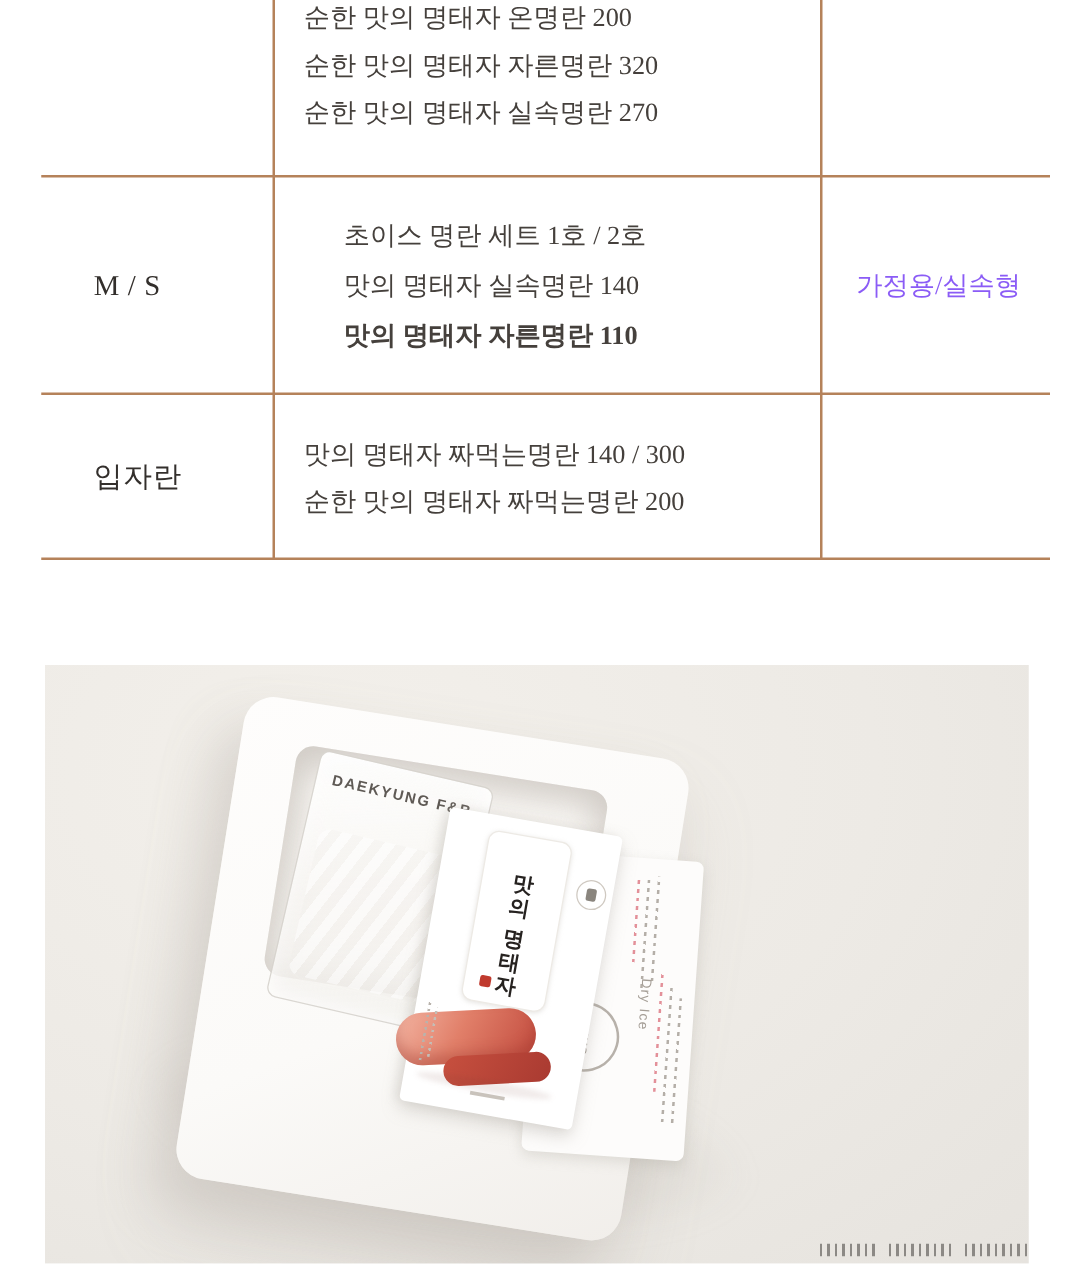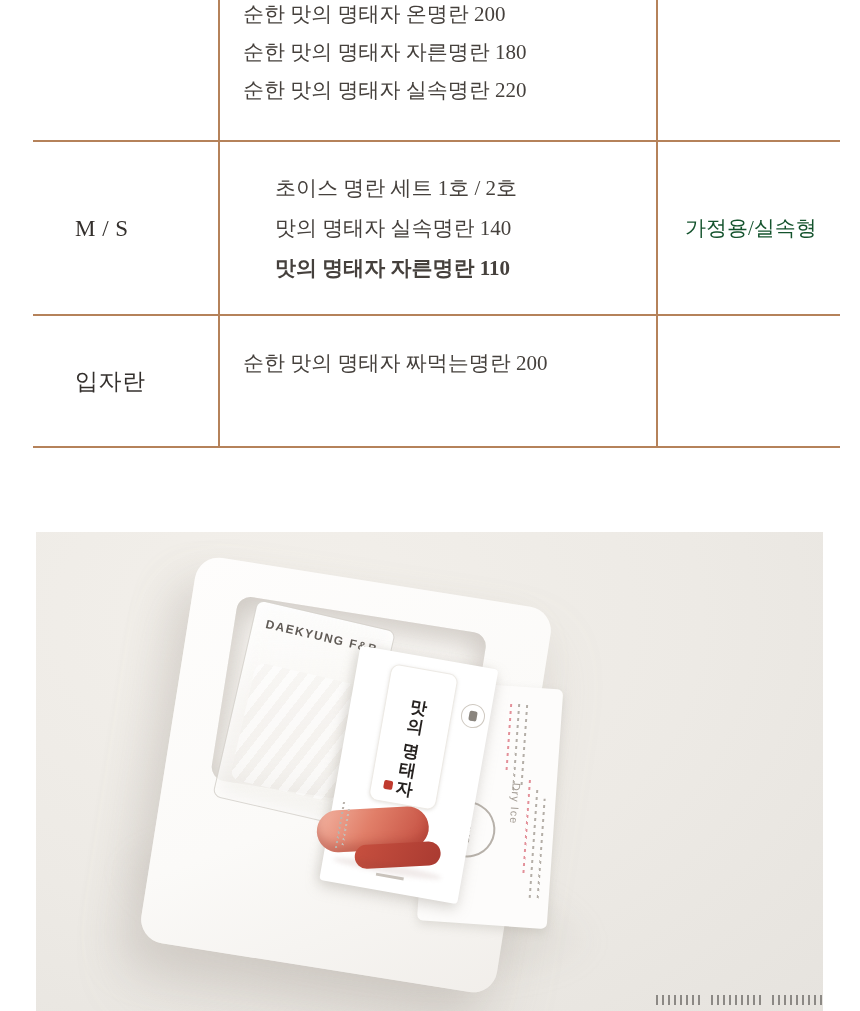--- a/index.html
+++ b/index.html
@@ -9,21 +9,21 @@
   }
   
   .tbl-line-h{position:absolute;left:33px;width:807px;height:2px;background:#b5825a;}
   .tbl-line-v{position:absolute;top:0;width:2px;height:448px;background:#b5825a;}
   .cell-products{position:absolute;left:243px;color:#45403c;font-size:21px;white-space:nowrap;}
   .cell-products div{height:38px;line-height:38px;}
   .cell-label{
     position:absolute;left:35px;width:183px;display:flex;align-items:center;
     padding-left:40px;box-sizing:border-box;color:#332f2c;font-size:23px;letter-spacing:.5px;
   }
-  .cell-type{position:absolute;left:685px;color:#14532d;font-size:21px;white-space:nowrap;}
+  .cell-type{position:absolute;left:685px;color:#8b5cf6;font-size:21px;white-space:nowrap;}
   .cell-type div{height:28px;line-height:28px;}
   
   .photo{
     position:absolute;left:36px;top:532px;width:787px;height:479px;overflow:hidden;
     background:radial-gradient(ellipse at 30% 18%, #f3f0eb 0%, #edeae5 55%, #e6e3de 100%);
   }
   .box-shadow-blob{
     position:absolute;left:70px;top:300px;width:500px;height:150px;border-radius:50%;
     background:radial-gradient(ellipse at 50% 50%, rgba(170,164,156,.5) 0%, rgba(170,164,156,0) 70%);
     filter:blur(10px);transform:rotate(9deg);
@@ -124,42 +124,43 @@
 </style>
 </head>
 <body>
 
 <div class="canvas">
 
   <div>
 
     <div class="cell-products" style="top:-5px;">
       <div>순한 맛의 명태자 온명란 200</div>
-      <div>순한 맛의 명태자 자른명란 180</div>
-      <div>순한 맛의 명태자 실속명란 220</div>
+      <div>순한 맛의 명태자 자른명란 320</div>
+      <div>순한 맛의 명태자 실속명란 270</div>
     </div>
 
     <div class="tbl-line-h" style="top:140px;"></div>
     <div class="tbl-line-h" style="top:314px;"></div>
     <div class="tbl-line-h" style="top:446px;"></div>
     <div class="tbl-line-v" style="left:218px;"></div>
     <div class="tbl-line-v" style="left:656px;"></div>
 
     <div class="cell-label" style="top:141px;height:176px;">M / S</div>
     <div class="cell-products" style="top:168px;line-height:40px;margin-left:32px;">
       <div style="height:40px;line-height:40px;">초이스 명란 세트 1호 / 2호</div>
       <div style="height:40px;line-height:40px;">맛의 명태자 실속명란 140</div>
       <div style="height:40px;line-height:40px;font-weight:bold;">맛의 명태자 자른명란 110</div>
     </div>
     <div class="cell-type" style="top:214px;">
       <div>가정용/실속형</div>
     </div>
 
     <div class="cell-label" style="top:315px;height:132px;">입자란</div>
     <div class="cell-products" style="top:344px;">
+      <div>맛의 명태자 짜먹는명란 140 / 300</div>
       <div>순한 맛의 명태자 짜먹는명란 200</div>
     </div>
     <div class="cell-type" style="top:350px;">
     </div>
   </div>
 
   <div class="photo">
 
     <div class="box-shadow-blob"></div>
 

